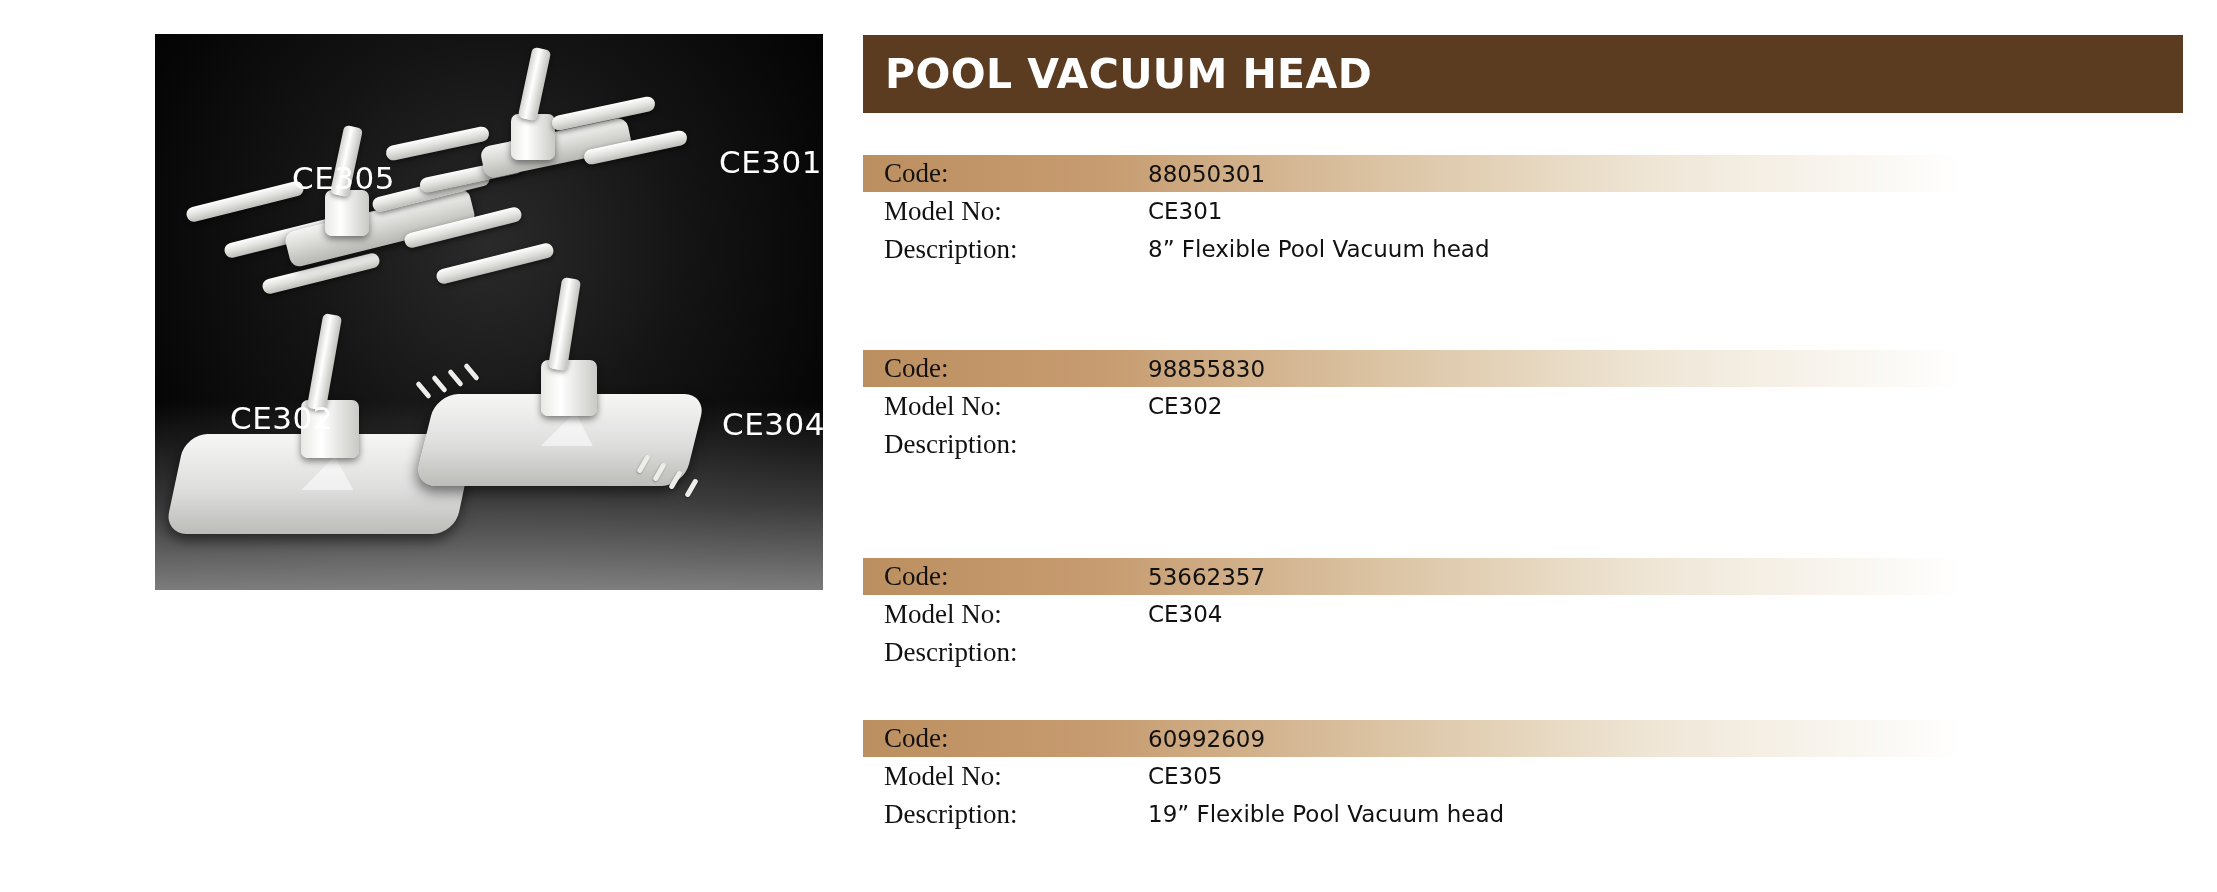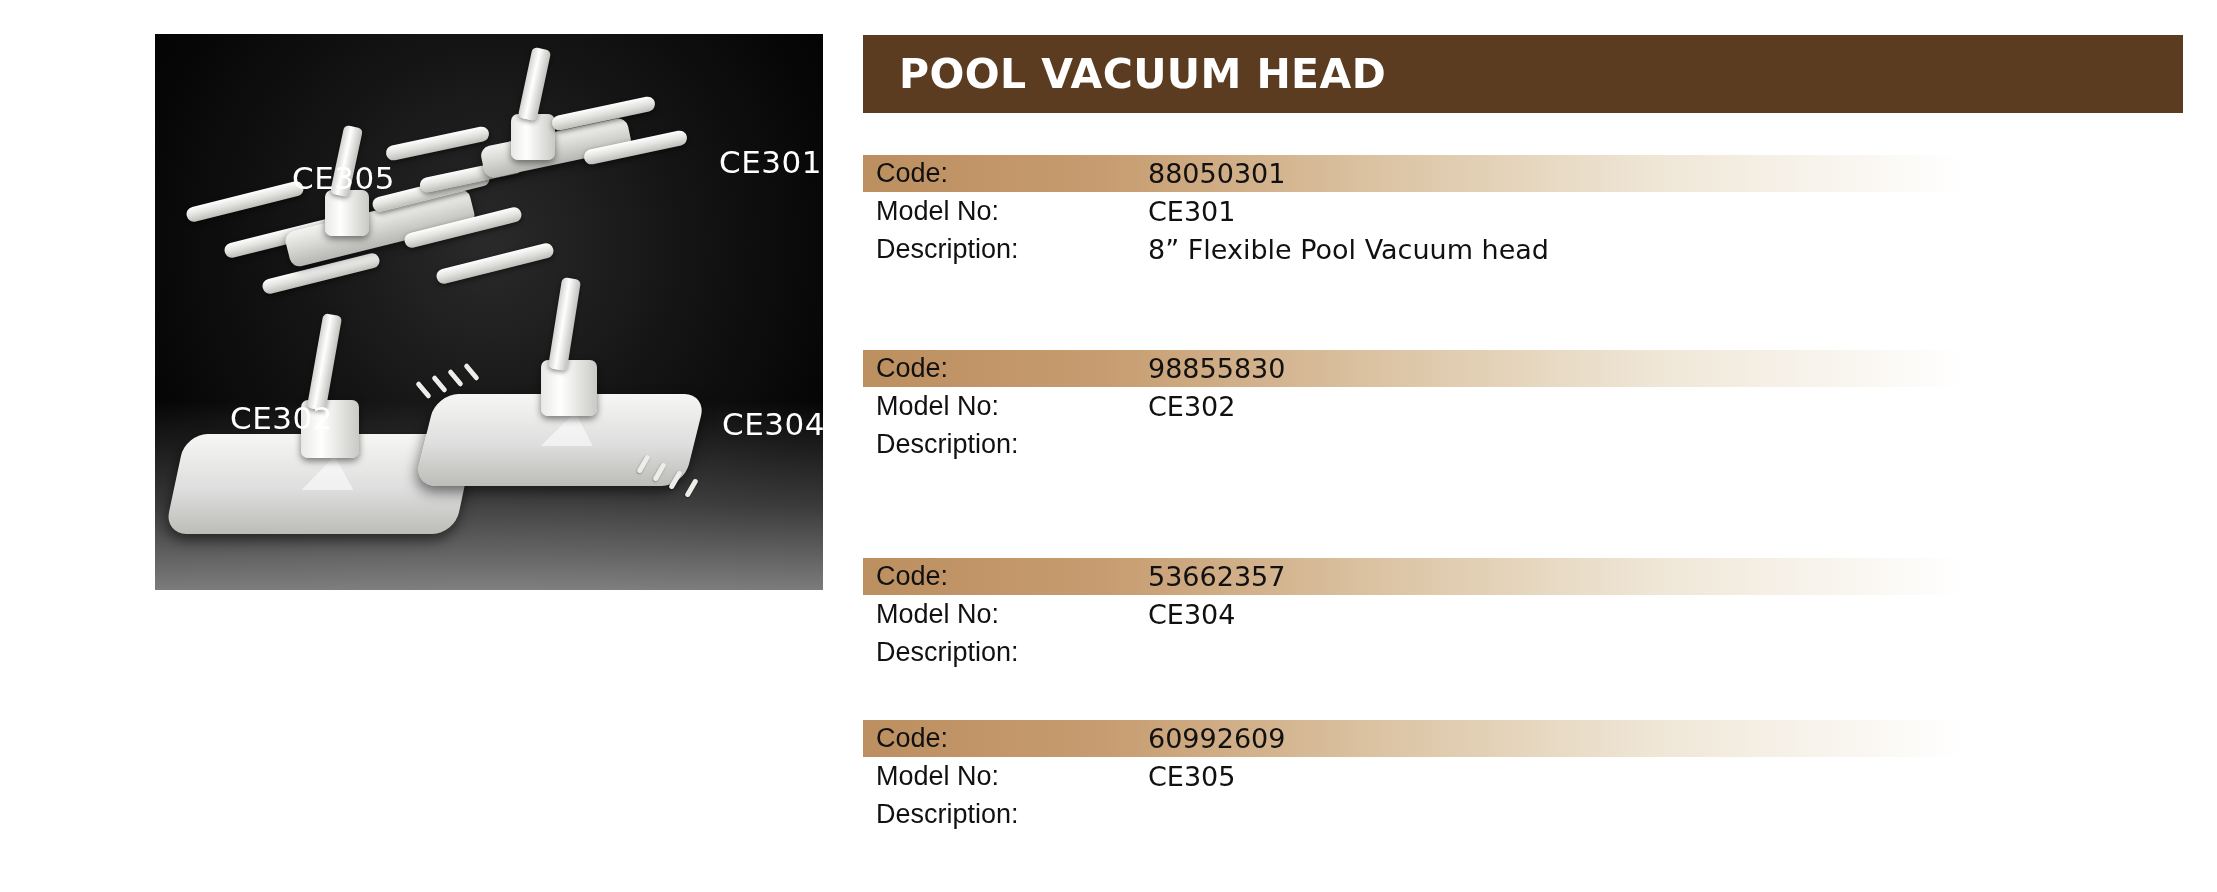--- a/index.html
+++ b/index.html
@@ -115,21 +115,21 @@
     height: 78px;
     background: #5b3c21;
     display: flex;
     align-items: center;
   }
   .title-bar .title-text {
     color: #ffffff;
     font-size: 41px;
     font-weight: bold;
     letter-spacing: 0.4px;
-    padding-left: 36px;
+    padding-left: 22px;
     font-family: "DejaVu Sans", sans-serif;
   }
 
   .item-block { position: absolute; left: 0; width: 1100px; }
   .code-strip {
     position: relative;
     height: 37px;
     background: linear-gradient(to right, #bc8f60 0%, #c79c70 22%, #dcc5a5 48%, #efe6d6 72%, #ffffff 100%);
   }
   .row {
@@ -140,26 +140,26 @@
   .row.code-row {
     position: absolute;
     left: 0; top: 0;
     width: 100%;
     height: 37px;
   }
   .lbl {
     width: 285px;
     font-size: 27px;
     color: #111111;
-    padding-left: 13px;
+    padding-left: 21px;
     box-sizing: border-box;
-    font-family: Liberation Sans, sans-serif;
+    font-family: Liberation Serif, serif;
   }
   .val {
-    font-size: 27px;
+    font-size: 23px;
     color: #111111;
     font-family: "DejaVu Sans", sans-serif;
     white-space: nowrap;
   }
 </style>
 </head>
 <body>
 
 <div class="photo-panel">
   <div class="photo-floor"></div>
@@ -275,16 +275,17 @@
         <span class="lbl">Code:</span>
         <span class="val">60992609</span>
       </div>
     </div>
     <div class="row">
       <span class="lbl">Model No:</span>
       <span class="val">CE305</span>
     </div>
     <div class="row">
       <span class="lbl">Description:</span>
+      <span class="val">19” Flexible Pool Vacuum head</span>
     </div>
   </div>
 
 </div>
 
 </body></html>

